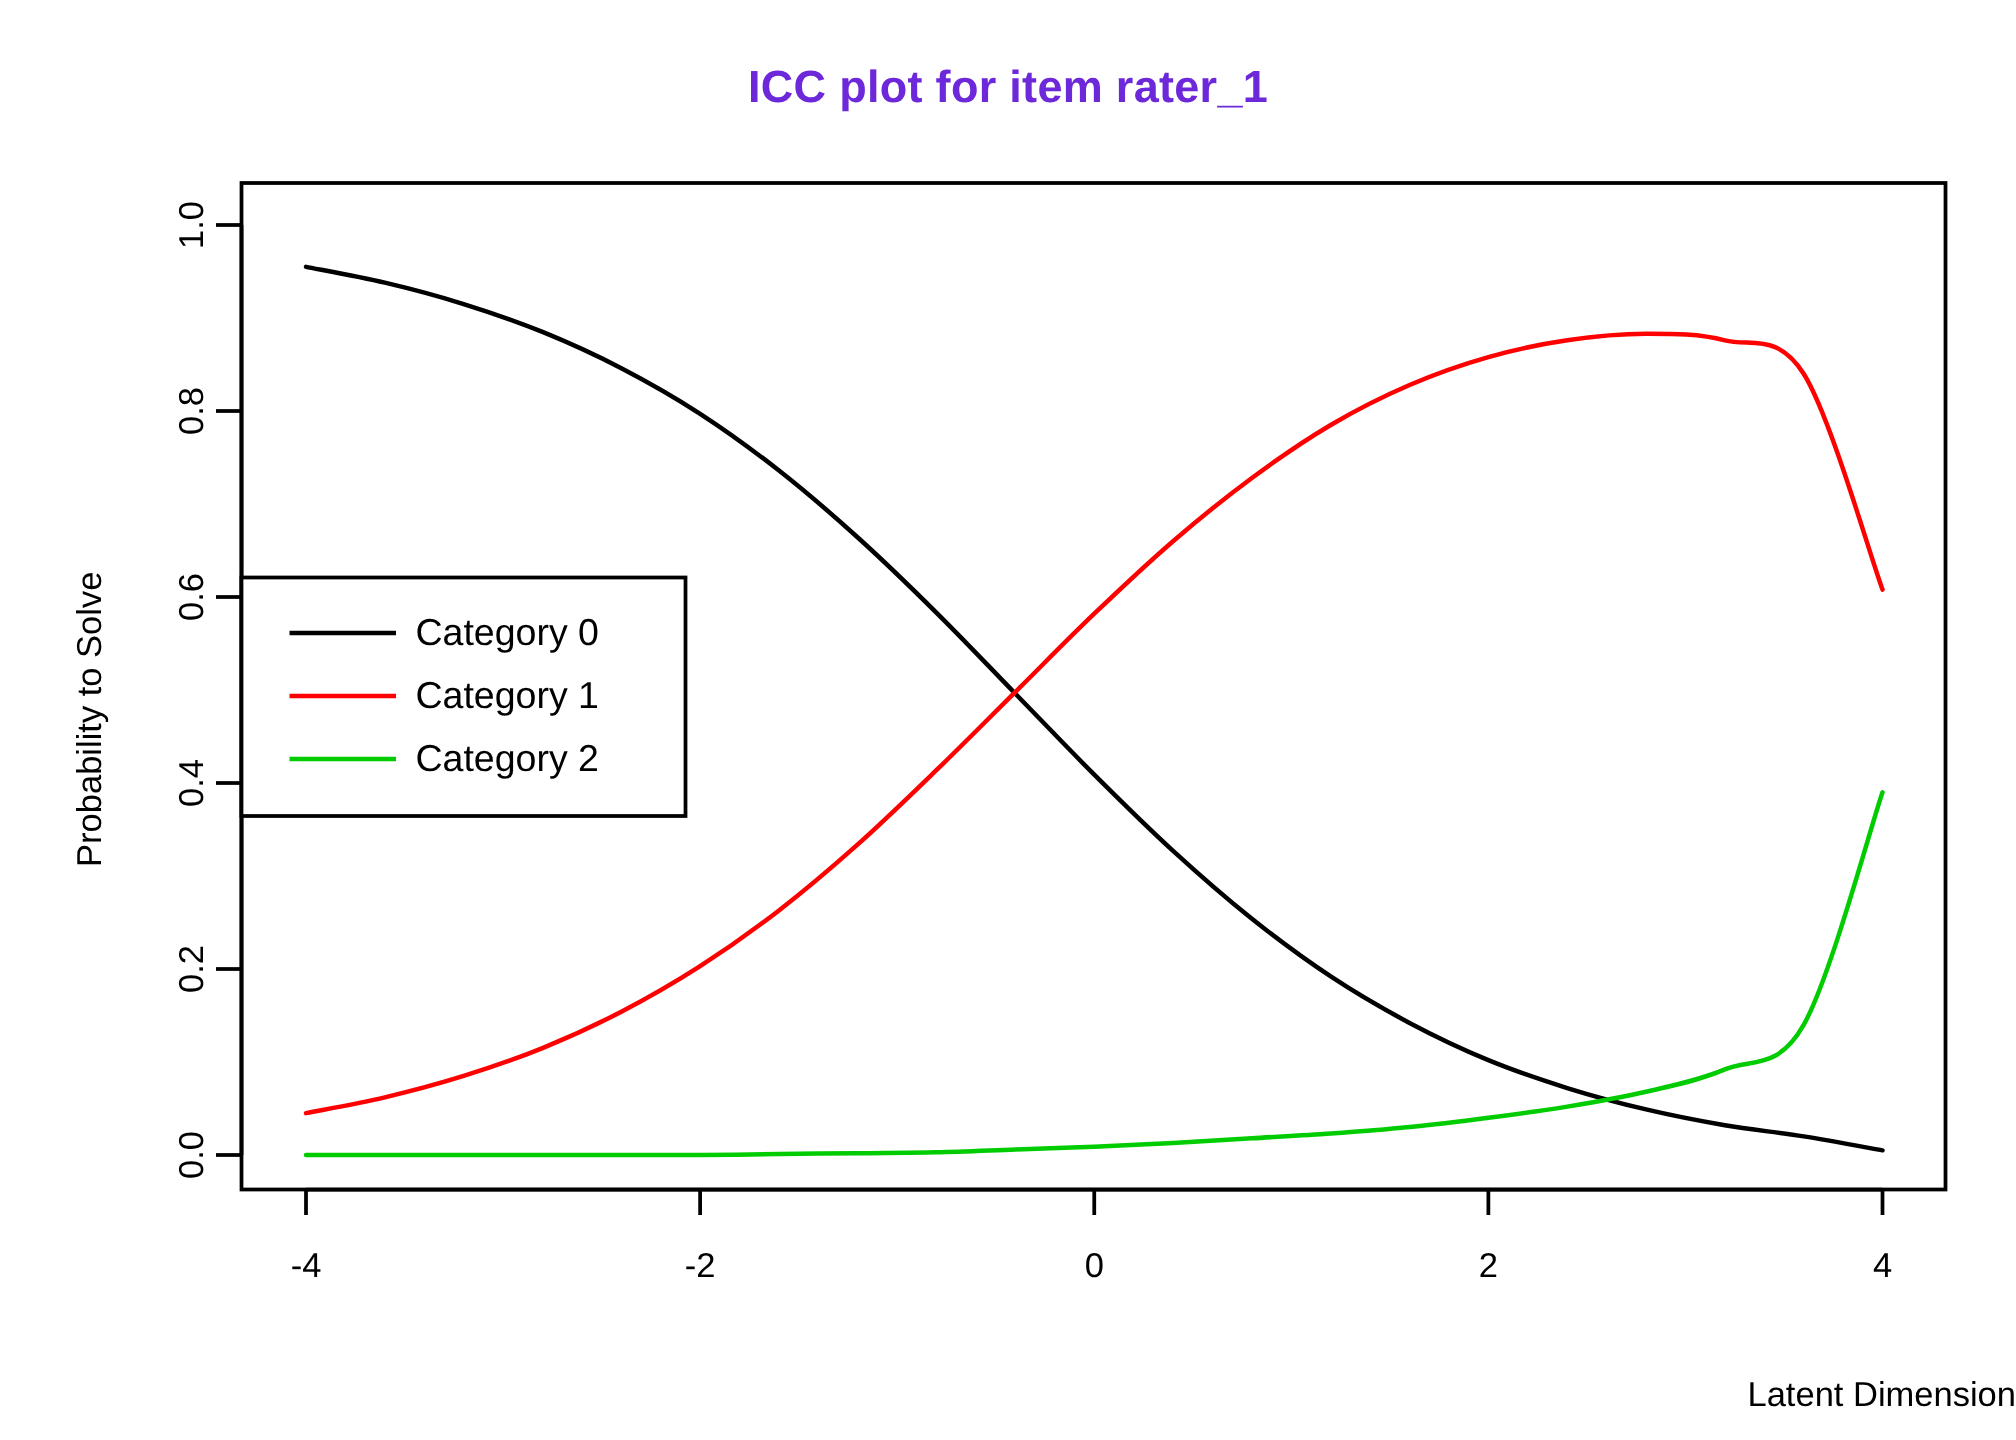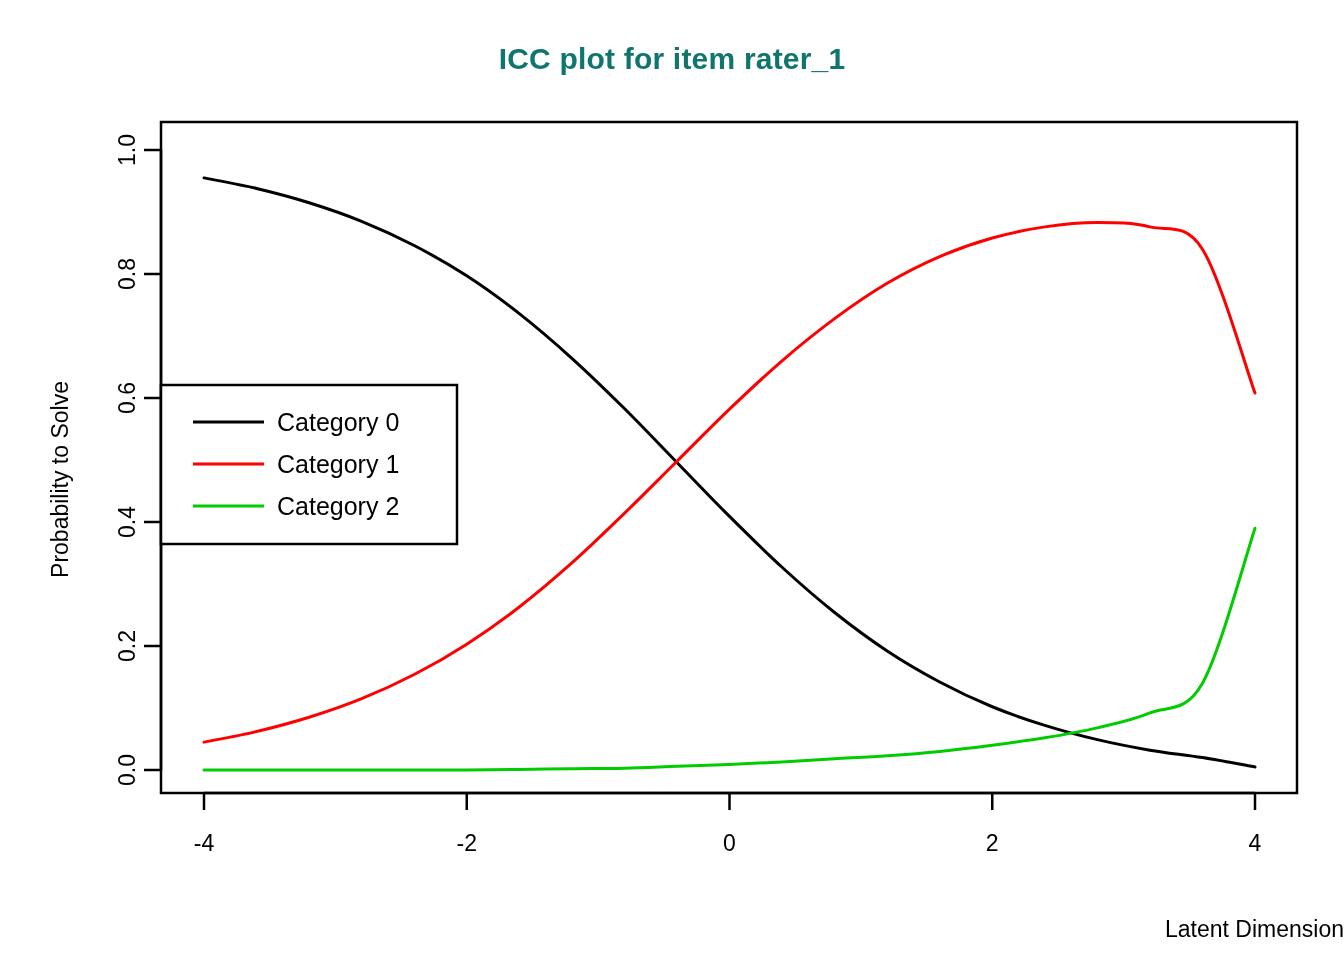--- a/index.html
+++ b/index.html
@@ -16,21 +16,21 @@
     overflow: hidden;
   }
   #chart-title {
     position: absolute;
     left: 0;
     top: 42px;
     width: 1344px;
     text-align: center;
     font-size: 30px;
     font-weight: bold;
-    color: #0f766e;
+    color: #6d28d9;
     letter-spacing: 0.2px;
   }
   #plot-svg {
     position: absolute;
     left: 0;
     top: 0;
   }
   .axis-title {
     position: absolute;
     color: #000000;

